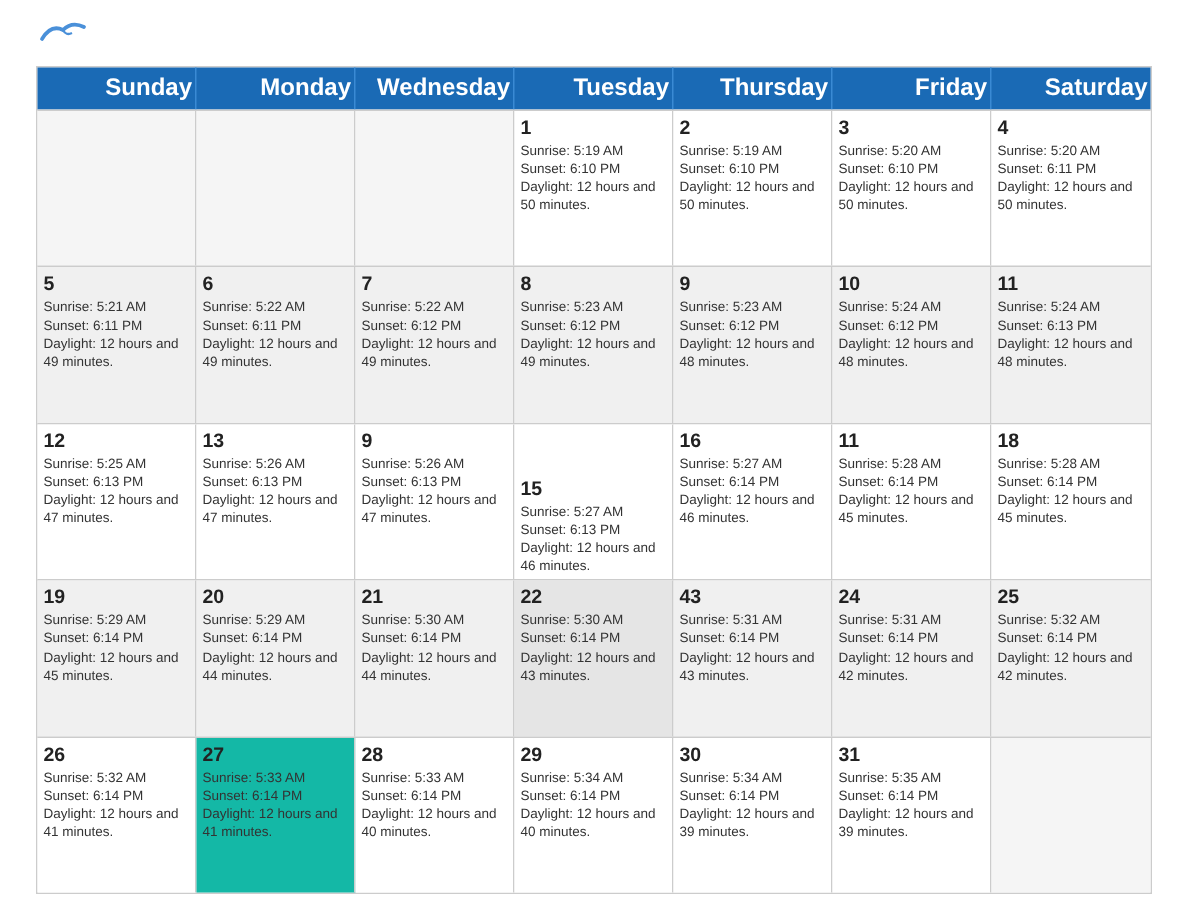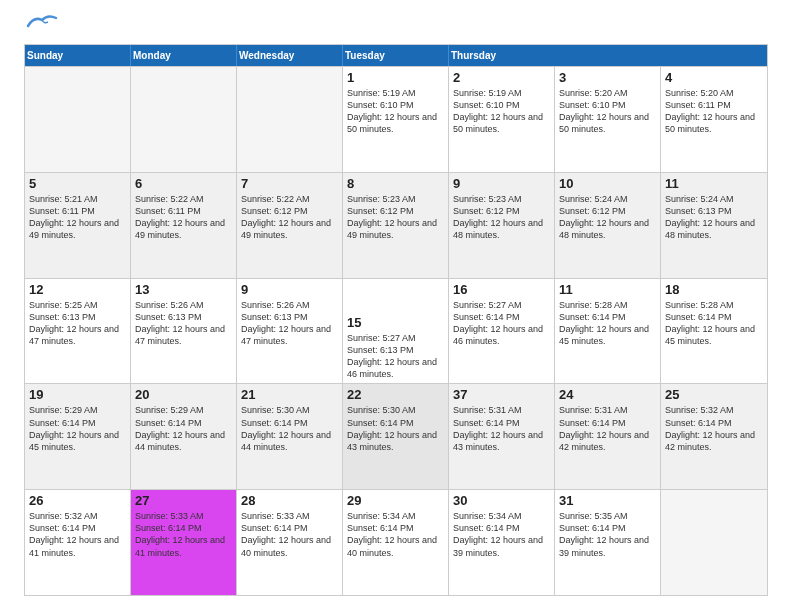--- a/index.html
+++ b/index.html
@@ -56,23 +56,23 @@
       flex-direction: column;
       border: 1px solid #ccc;
     }
     .cal-header-row {
       display: grid;
       grid-template-columns: repeat(7, 1fr);
       background: #1a6ab5;
     }
     .cal-header-cell {
       color: #fff;
-      font-size: 10px;
-      font-weight: bold;
-      text-align: left;
+      font-size: 16px;
+      font-weight: bold;
+      text-align: right;
       padding: 5px 2px;
       border-right: 1px solid #3a8ad4;
     }
     .cal-header-cell:last-child { border-right: none; }
     .cal-body {
       display: flex;
       flex-direction: column;
       flex: 1;
     }
     .cal-row {
@@ -129,20 +129,22 @@
     </div>
   </div>
 
   <div class="calendar">
     <div class="cal-header-row">
     <div class="cal-header-cell">Sunday</div>
         <div class="cal-header-cell">Monday</div>
         <div class="cal-header-cell">Wednesday</div>
         <div class="cal-header-cell">Tuesday</div>
         <div class="cal-header-cell">Thursday</div>
+        <div class="cal-header-cell">Friday</div>
+        <div class="cal-header-cell">Saturday</div>
       </div>
     <div class="cal-body">
     <div class="cal-row">
           <div class="cal-cell empty" style="background: rgb(245, 245, 245);"></div>
           <div class="cal-cell empty" style="background: rgb(245, 245, 245);"></div>
           <div class="cal-cell empty" style="background: rgb(245, 245, 245);"></div>
           <div class="cal-cell" style="background: rgb(255, 255, 255);">
             <div class="day-num">1</div>
             <div class="day-info"><span>Sunrise: 5:19 AM</span><br><span>Sunset: 6:10 PM</span><br><span>Daylight: 12 hours and 50 minutes.</span></div>
           </div>
@@ -230,38 +232,38 @@
           </div>
           <div class="cal-cell" style="background: rgb(240, 240, 240);">
             <div class="day-num">21</div>
             <div class="day-info"><span>Sunrise: 5:30 AM</span><br><span>Sunset: 6:14 PM</span><br><span>Daylight: 12 hours and 44 minutes.</span></div>
           </div>
           <div class="cal-cell" style="background: #e5e5e5;">
             <div class="day-num">22</div>
             <div class="day-info"><span>Sunrise: 5:30 AM</span><br><span>Sunset: 6:14 PM</span><br><span>Daylight: 12 hours and 43 minutes.</span></div>
           </div>
           <div class="cal-cell" style="background: rgb(240, 240, 240);">
-            <div class="day-num">37</div>
+            <div class="day-num">43</div>
             <div class="day-info"><span>Sunrise: 5:31 AM</span><br><span>Sunset: 6:14 PM</span><br><span>Daylight: 12 hours and 43 minutes.</span></div>
           </div>
           <div class="cal-cell" style="background: rgb(240, 240, 240);">
             <div class="day-num">24</div>
             <div class="day-info"><span>Sunrise: 5:31 AM</span><br><span>Sunset: 6:14 PM</span><br><span>Daylight: 12 hours and 42 minutes.</span></div>
           </div>
           <div class="cal-cell" style="background: rgb(240, 240, 240);">
             <div class="day-num">25</div>
             <div class="day-info"><span>Sunrise: 5:32 AM</span><br><span>Sunset: 6:14 PM</span><br><span>Daylight: 12 hours and 42 minutes.</span></div>
           </div>
         </div>
         <div class="cal-row">
           <div class="cal-cell" style="background: rgb(255, 255, 255);">
             <div class="day-num">26</div>
             <div class="day-info"><span>Sunrise: 5:32 AM</span><br><span>Sunset: 6:14 PM</span><br><span>Daylight: 12 hours and 41 minutes.</span></div>
           </div>
-          <div class="cal-cell" style="background: #d946ef;">
+          <div class="cal-cell" style="background: #14b8a6;">
             <div class="day-num">27</div>
             <div class="day-info"><span>Sunrise: 5:33 AM</span><br><span>Sunset: 6:14 PM</span><br><span>Daylight: 12 hours and 41 minutes.</span></div>
           </div>
           <div class="cal-cell" style="background: rgb(255, 255, 255);">
             <div class="day-num">28</div>
             <div class="day-info"><span>Sunrise: 5:33 AM</span><br><span>Sunset: 6:14 PM</span><br><span>Daylight: 12 hours and 40 minutes.</span></div>
           </div>
           <div class="cal-cell" style="background: rgb(255, 255, 255);">
             <div class="day-num">29</div>
             <div class="day-info"><span>Sunrise: 5:34 AM</span><br><span>Sunset: 6:14 PM</span><br><span>Daylight: 12 hours and 40 minutes.</span></div>

